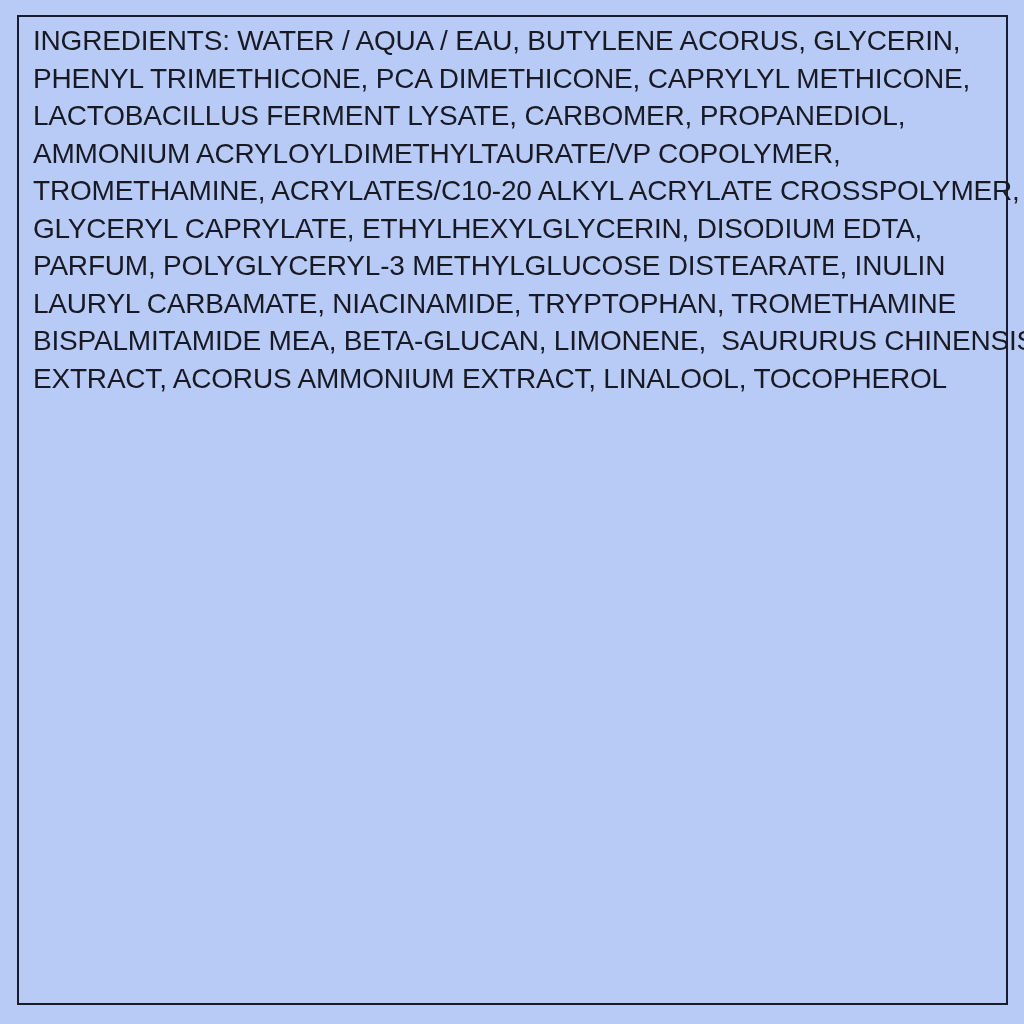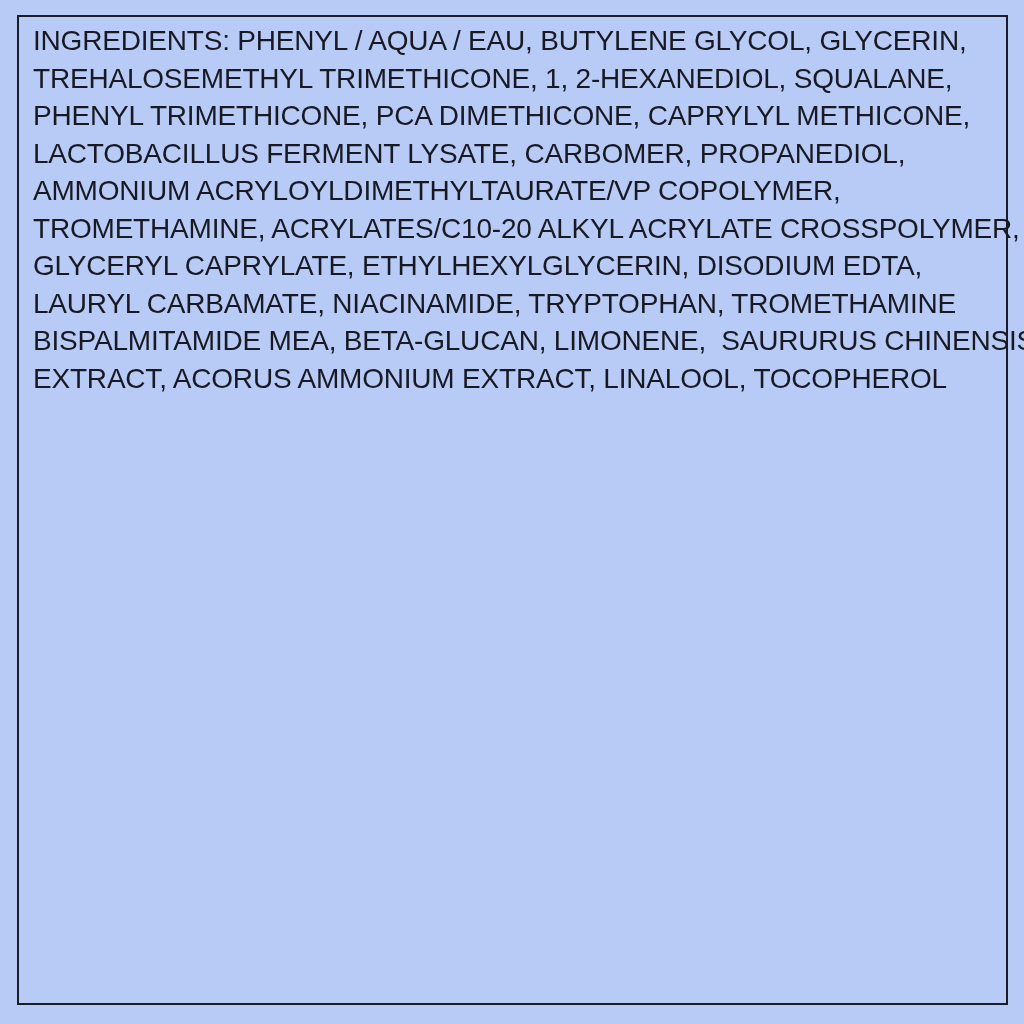--- a/index.html
+++ b/index.html
@@ -36,23 +36,23 @@
   .ingredient-line{
     white-space:pre;
   }
 </style>
 </head>
 <body>
 
 <div class="label-frame"></div>
 
 <div class="ingredients-block">
-  <div class="ingredient-line">INGREDIENTS: PHENYL / AQUA / EAU, BUTYLENE GLYCOL, GLYCERIN,</div>
-  <div class="ingredient-line">TREHALOSEMETHYL TRIMETHICONE, 1, 2-HEXANEDIOL, SQUALANE,</div>
+  <div class="ingredient-line">INGREDIENTS: WATER / AQUA / EAU, BUTYLENE ACORUS, GLYCERIN,</div>
   <div class="ingredient-line">PHENYL TRIMETHICONE, PCA DIMETHICONE, CAPRYLYL METHICONE,</div>
   <div class="ingredient-line">LACTOBACILLUS FERMENT LYSATE, CARBOMER, PROPANEDIOL,</div>
   <div class="ingredient-line">AMMONIUM ACRYLOYLDIMETHYLTAURATE/VP COPOLYMER,</div>
   <div class="ingredient-line">TROMETHAMINE, ACRYLATES/C10-20 ALKYL ACRYLATE CROSSPOLYMER,</div>
   <div class="ingredient-line">GLYCERYL CAPRYLATE, ETHYLHEXYLGLYCERIN, DISODIUM EDTA,</div>
+  <div class="ingredient-line">PARFUM, POLYGLYCERYL-3 METHYLGLUCOSE DISTEARATE, INULIN</div>
   <div class="ingredient-line">LAURYL CARBAMATE, NIACINAMIDE, TRYPTOPHAN, TROMETHAMINE</div>
   <div class="ingredient-line">BISPALMITAMIDE MEA, BETA-GLUCAN, LIMONENE,  SAURURUS CHINENSIS</div>
   <div class="ingredient-line">EXTRACT, ACORUS AMMONIUM EXTRACT, LINALOOL, TOCOPHEROL</div>
 </div>
 
 </body></html>

